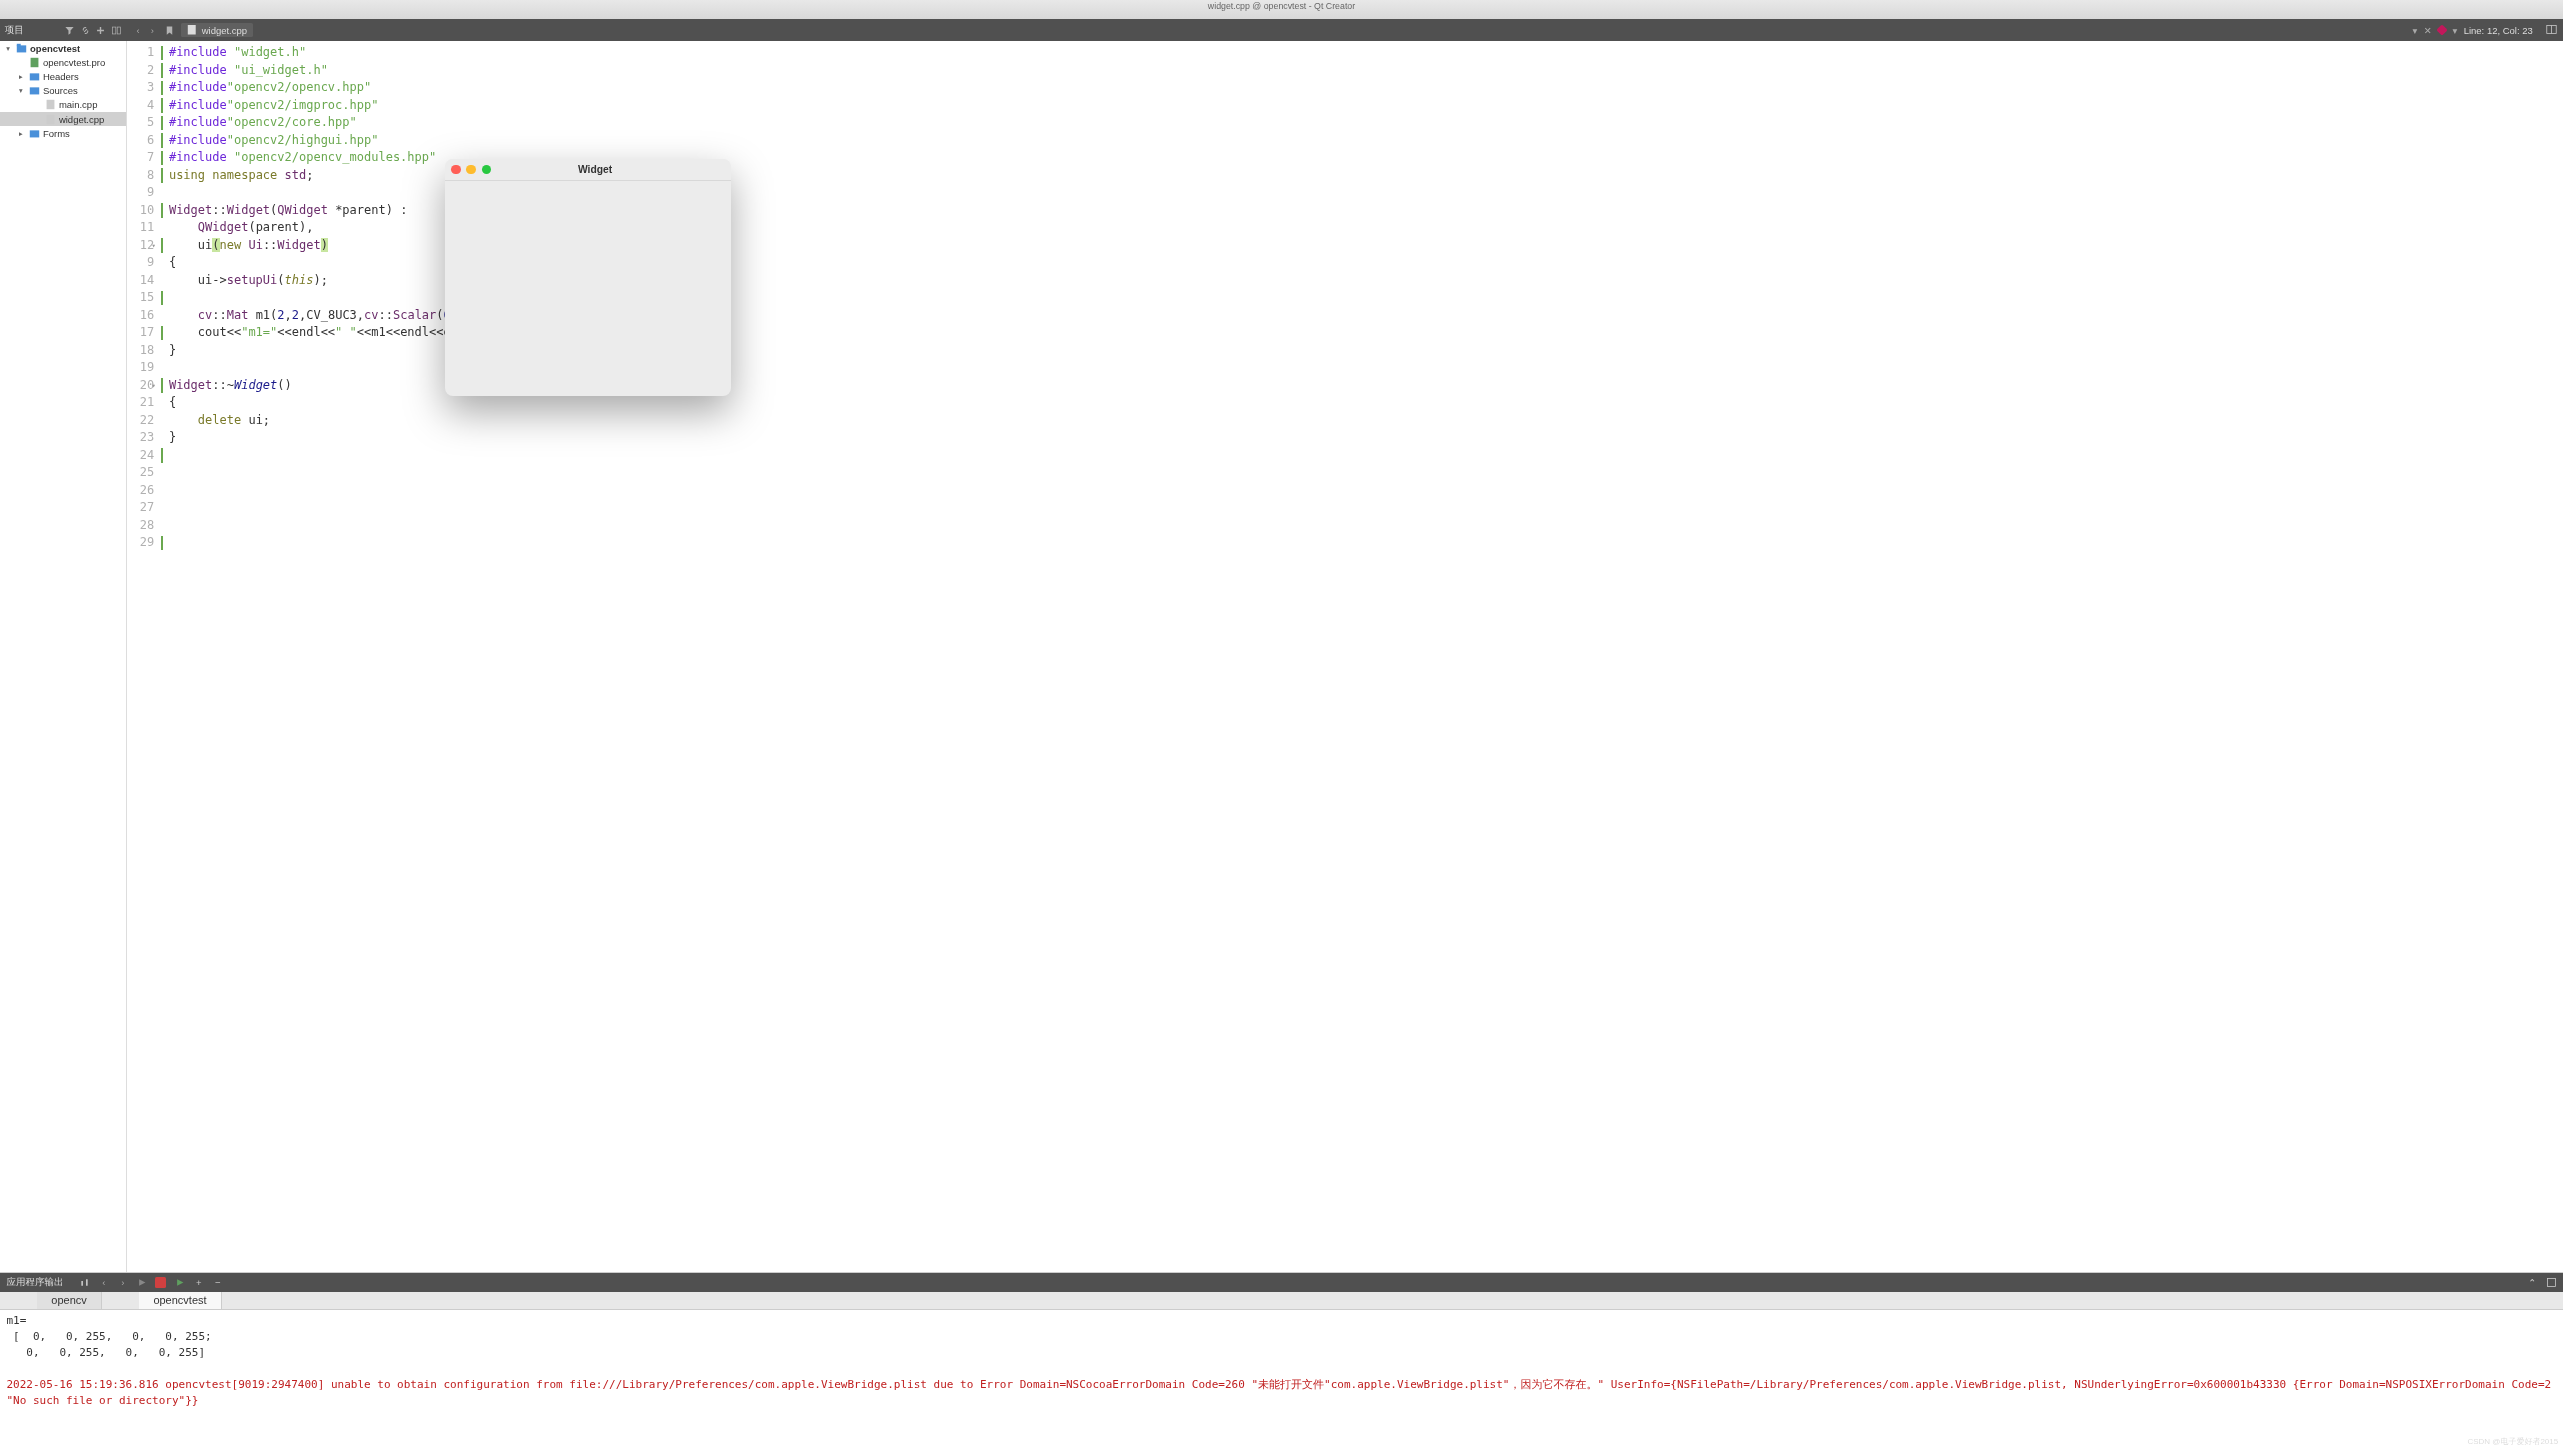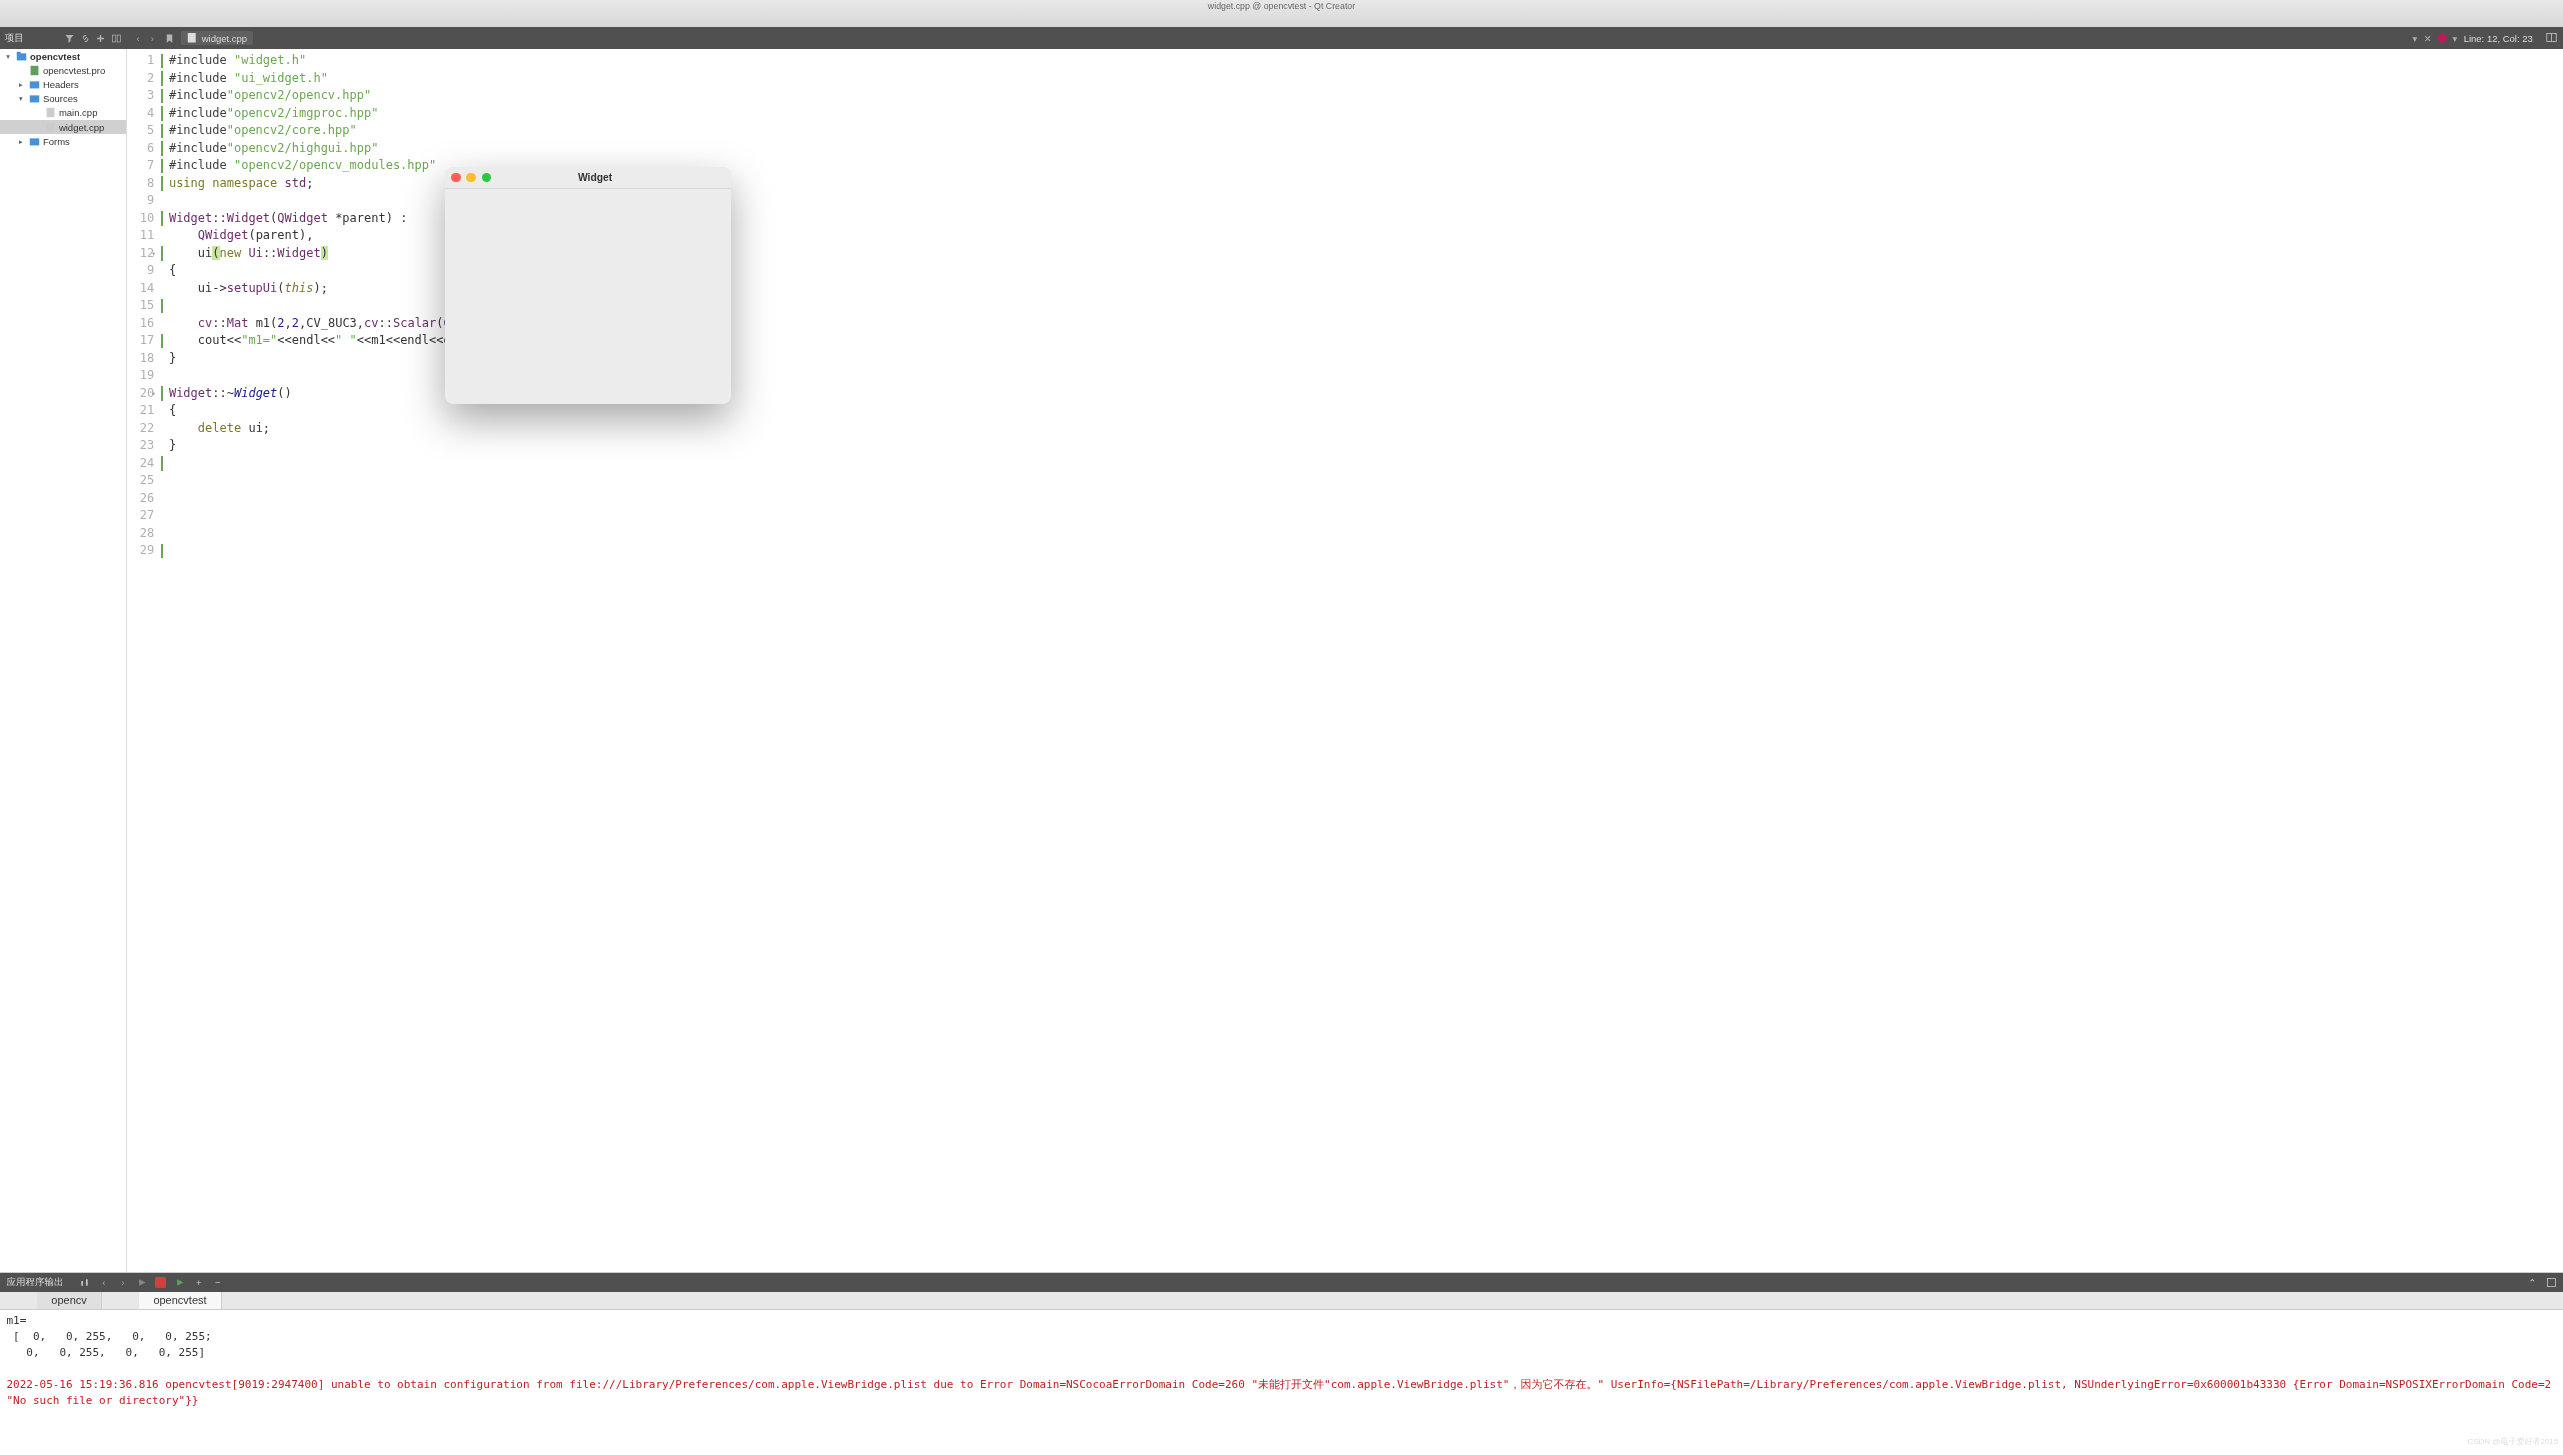--- a/index.html
+++ b/index.html
@@ -7,21 +7,21 @@
   font-family: -apple-system, "Helvetica Neue", Arial, sans-serif;
   font-size: 10.3px;
   background: #fff;
   color: #333;
   height: 100vh;
   overflow: hidden;
   display: flex;
   flex-direction: column;
 }
 .titlebar {
-  height: 27px;
+  height: 19px;
   background: linear-gradient(#e8e8e8, #d8d8d8);
   text-align: center;
   font-size: 8.8px;
   color: #666;
   line-height: 12.7px;
 }
 .topbar {
   height: 22px;
   background: #505050;
   color: #ddd;
@@ -120,21 +120,21 @@
   right: -1.6px;
   color: #999;
   font-size: 7.2px;
 }
 .code {
   padding: 3.2px 6.4px;
   flex: 1;
   white-space: pre;
 }
 .code .cl { height: 17.5px; }
-.k-pre { color: #404040; }
+.k-pre { color: #6d28d9; }
 .k-str { color: #6aa84f; }
 .k-kw { color: #7a7a2a; }
 .k-type { color: #6b2e6b; }
 .k-id { color: #6b2e6b; }
 .k-num { color: #1a1a8a; }
 .k-this { color: #7a7a2a; font-style: italic; }
 .k-dtor { color: #1a1a8a; font-style: italic; }
 .hl-paren { background: #c8e6a0; }
 
 .output-wrap {

